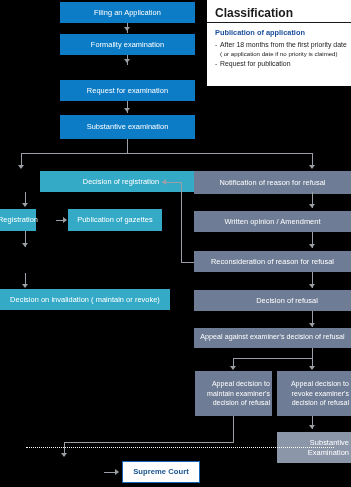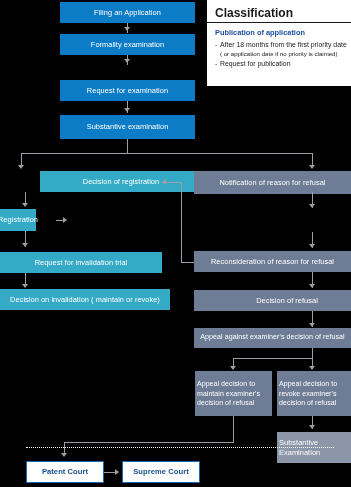--- a/index.html
+++ b/index.html
@@ -14,21 +14,21 @@
     background: #000000;
     font-family: "Liberation Sans", sans-serif;
     overflow: hidden;
   }
   .box {
     position: absolute;
     box-sizing: border-box;
     display: flex;
     align-items: center;
     justify-content: center;
-    text-align: left;
+    text-align: right;
     color: #ffffff;
     font-size: 7.4px;
     line-height: 1.35;
     letter-spacing: 0.05px;
     padding: 9px 2px;
   }
   .blue   { background: #0d7cc6; }
   .teal   { background: #35aac6; }
   .gray   { background: #6e7d95; }
   .gray-light { background: #8b96a9; }
@@ -167,47 +167,50 @@
   <div class="vline" style="left:25px; top:192px; height:14px;"></div>
   <div class="arrow-d" style="left:22.3px; top:203px;"></div>
 
   <div class="box teal" style="left:0px; top:209px; width:36px; height:22px;">
     <span>Registration</span>
   </div>
 
   <div class="hline" style="left:56px; top:219.5px; width:10px;"></div>
   <div class="arrow-r" style="left:63px; top:216.8px;"></div>
 
+  <div class="box teal" style="left:68px; top:209px; width:94px; height:22px;">
+    <span>Publication of gazettes</span>
+  </div>
 
   <div class="vline" style="left:25px; top:231px; height:16px;"></div>
   <div class="arrow-d" style="left:22.3px; top:243px;"></div>
 
-  <div class="box teal" style="left:0px; top:252px; width:162px; height:21px;">
-    <span>Request for invalidation trial</span>
-  </div>
 
   <div class="vline" style="left:25px; top:273px; height:14px;"></div>
   <div class="arrow-d" style="left:22.3px; top:284px;"></div>
 
   <div class="box teal" style="left:0px; top:289px; width:170px; height:21px;">
     <span>Decision on invalidation ( maintain or revoke)</span>
   </div>
 
   <div class="hline" style="left:162px; top:181.5px; width:20px;"></div>
   <div class="arrow-l" style="left:162px; top:178.8px;"></div>
   <div class="vline" style="left:181px; top:181.5px; height:81px;"></div>
   <div class="hline" style="left:181px; top:261.5px; width:14px;"></div>
 
   <div class="box gray" style="left:194px; top:171px; width:157px; height:23px;">
     <span>Notification of reason for refusal</span>
   </div>
 
   <div class="vline" style="left:312px; top:192px; height:16px;"></div>
   <div class="arrow-d" style="left:309.3px; top:204px;"></div>
 
+  <div class="box gray" style="left:194px; top:211px; width:157px; height:21px;">
+    <span>Written opinion / Amendment</span>
+  </div>
 
   <div class="vline" style="left:312px; top:232px; height:16px;"></div>
   <div class="arrow-d" style="left:309.3px; top:244px;"></div>
 
   <div class="box gray" style="left:194px; top:251px; width:157px; height:21px;">
     <span>Reconsideration of reason for refusal</span>
   </div>
 
   <div class="vline" style="left:312px; top:272px; height:16px;"></div>
   <div class="arrow-d" style="left:309.3px; top:284px;"></div>
@@ -245,23 +248,20 @@
     <span>Substantive Examination</span>
   </div>
 
   <div class="vline" style="left:233px; top:416px; height:27px;"></div>
   <div class="hline" style="left:64px; top:442px; width:170px;"></div>
   <div class="vline" style="left:64px; top:442px; height:14px;"></div>
   <div class="arrow-d" style="left:61.3px; top:453px;"></div>
 
   <div class="dotted" style="left:26px; top:447px; width:308px;"></div>
 
-  <div class="box courtbox" style="left:26px; top:461px; width:78px; height:22px;">
-    <span>Patent Court</span>
-  </div>
 
   <div class="hline" style="left:104px; top:471.5px; width:14px;"></div>
   <div class="arrow-r" style="left:115px; top:468.8px;"></div>
 
   <div class="box courtbox" style="left:122px; top:461px; width:78px; height:22px;">
     <span>Supreme Court</span>
   </div>
 
   <div id="classification-panel">
     <div id="classification-title">Classification</div>

